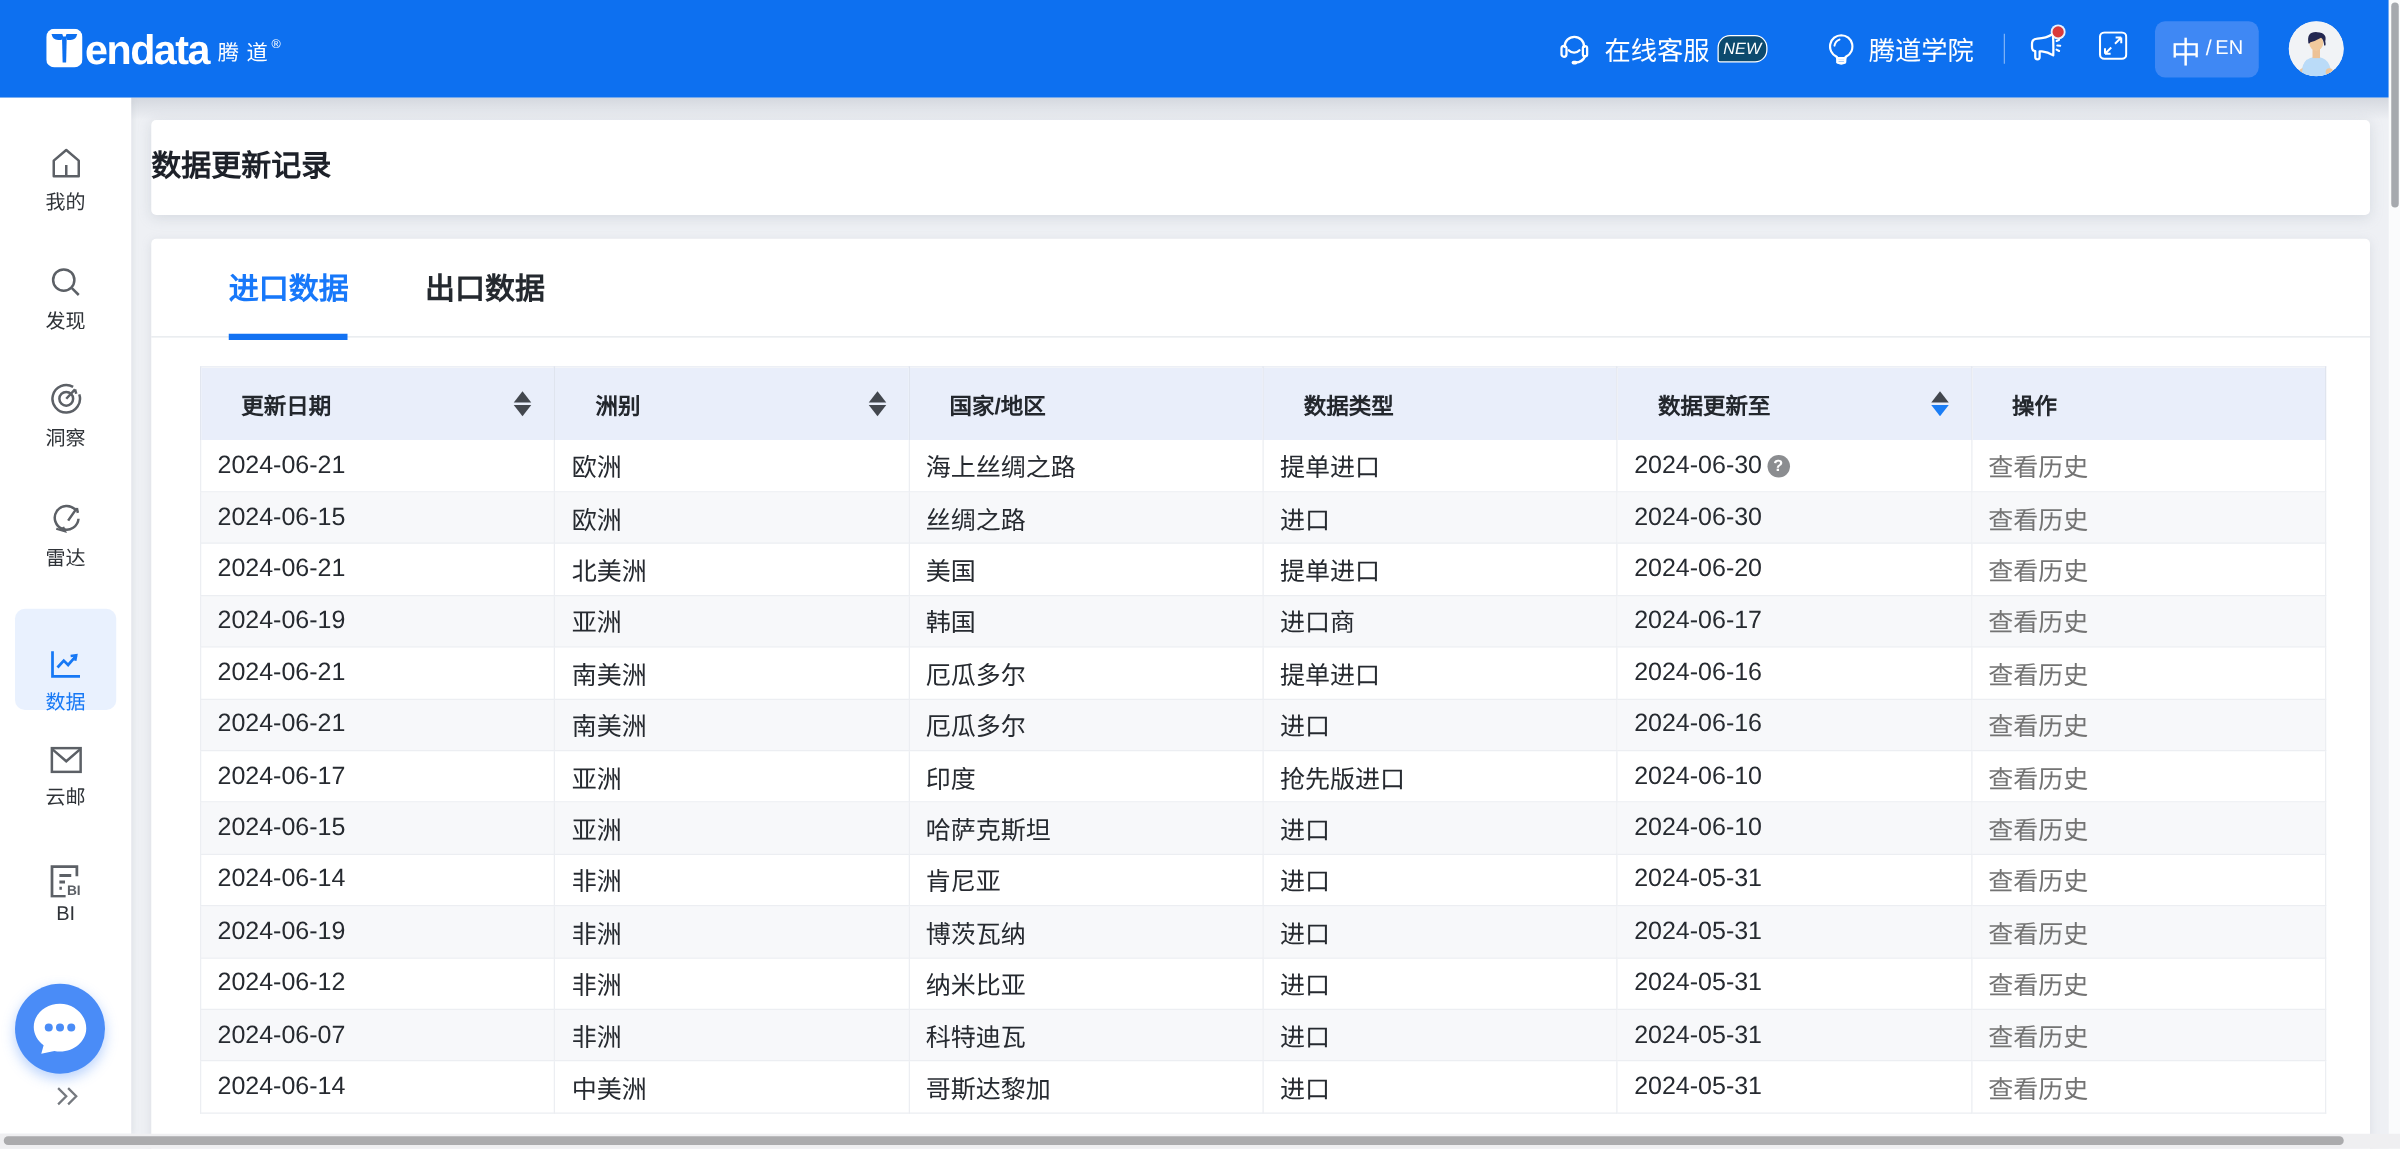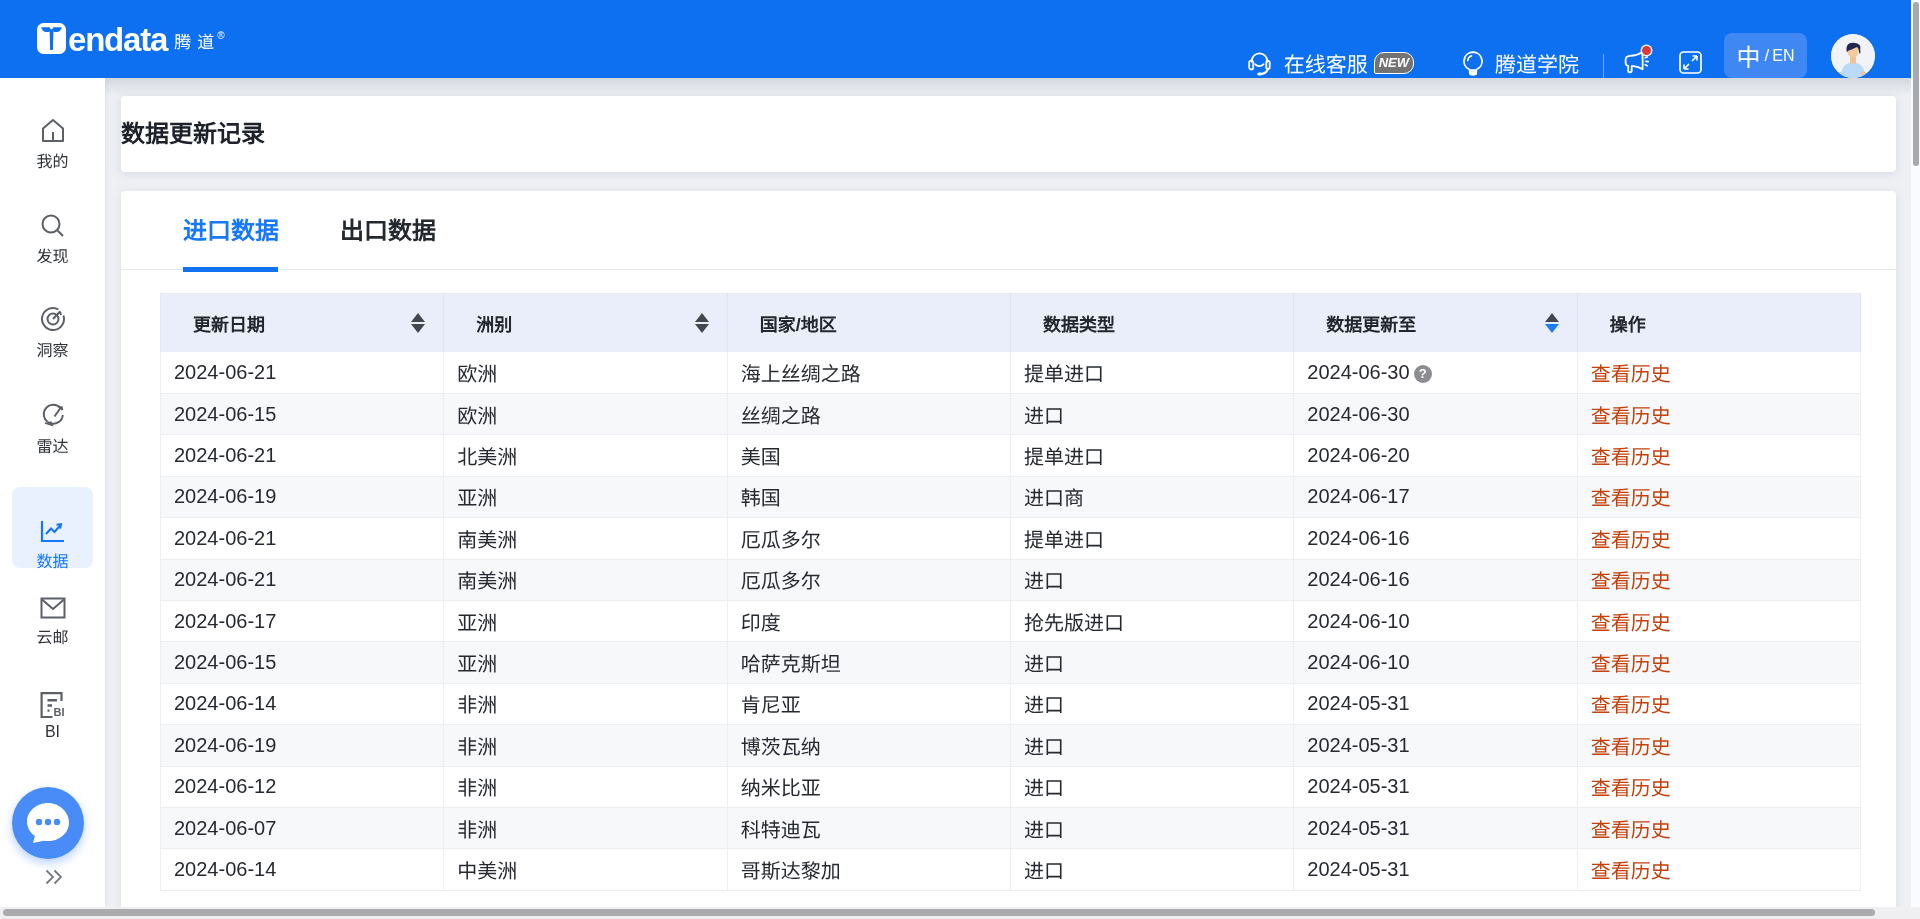--- a/index.html
+++ b/index.html
@@ -18,25 +18,25 @@
   .hdr-shadow {
     position:absolute; left:0; top:78px; width:1911px; height:18px;
     background:linear-gradient(to bottom, rgba(142,150,165,0.27), rgba(142,150,165,0));
     z-index:5;
   }
   .logo { position:absolute; left:37px; top:23px; height:31px; display:flex; align-items:flex-end; }
   .logo-mark { width:29px; height:31px; }
   .logo-text { color:#fff; font-size:33px; font-weight:700; letter-spacing:-1.2px; margin-left:2px; line-height:29px;text-align:center; }
   .logo-cn { color:#fff; font-size:17px; font-weight:400; margin-left:7px; letter-spacing:6px; line-height:22px;}
   .logo-r { color:#fff; font-size:10px; margin-left:-3px; align-self:flex-start; margin-top:7px; }
-  .hmenu { position:absolute; right:36px; top:0; height:78px; display:flex; align-items:flex-end; color:#fff; }
+  .hmenu { position:absolute; right:36px; top:0; height:78px; display:flex; align-items:center; color:#fff; }
   .hitem { display:flex; align-items:center; font-size:21px; color:#fff; }
   .newbadge {
-    margin-left:6px; background:#737373; border:1.5px solid #fff; color:#fff;
-    font-size:13px; font-weight:700; font-style:italic; padding:2px 4px 3px 4px;
+    margin-left:6px; background:#0c4a6e; border:1.5px solid #fff; color:#fff;
+    font-size:13px; font-weight:400; font-style:italic; padding:2px 4px 3px 4px;
     border-radius:10px 10px 10px 2px; letter-spacing:0;
   }
   .hdivider { width:1px; height:24px; background:rgba(255,255,255,0.45); margin:0 19px 0 24px; }
   .hicon { position:relative; }
   .reddot { position:absolute; right:-1px; top:-3px; width:9px; height:9px; background:#d93a3c; border-radius:50%; box-shadow:0 0 0 1.5px rgba(255,255,255,0.9); }
   .lang-btn {
     background:#3f88f4; border-radius:8px; width:83px; height:45px;
     display:flex; align-items:center; justify-content:center; color:#fff;
   }
   .avatar {
@@ -77,21 +77,21 @@
   th, td { width:283.33px; text-align:left; font-weight:400; padding:0 0 0 13px; overflow:hidden; white-space:nowrap; }
   thead th {
     background:#e9eefa; height:58.6px; font-size:18px; font-weight:700; color:#23272d;
     border-right:1px solid #dfe4ee; position:relative;padding-left:32px;
   }
   thead th:first-child { border-left:1px solid #e2e6ef; }
   thead th { border-top:1px solid #e6eaf2; }
   tbody td { height:41.4px; border-bottom:1px solid #eceef2; border-right:1px solid #eceef2; }
   tbody td:first-child { border-left:1px solid #eceef2; }
   tbody tr:nth-child(even) { background:#f7f8fa; }
-  a.hist { color:#c2410c; text-decoration:none; }
+  a.hist { color:#737373; text-decoration:none; }
   .caret { position:absolute; right:18px; top:50%; margin-top:-11px; width:14px; height:22px; }
   .caret i { position:absolute; left:0; width:0; height:0; border-left:7px solid transparent; border-right:7px solid transparent; }
   .caret .up { top:1px; border-bottom:9px solid #43474e; }
   .caret .dn { bottom:1px; border-top:9px solid #43474e; }
   .caret .dn.on { border-top-color:#1b7df5; }
   .qmark {
     display:inline-block; width:18px; height:18px; border-radius:50%; background:#8b8d90;
     color:#fff; font-size:13px; font-weight:700; text-align:center; line-height:18px;
     margin-left:4px; vertical-align:1px;
   }

